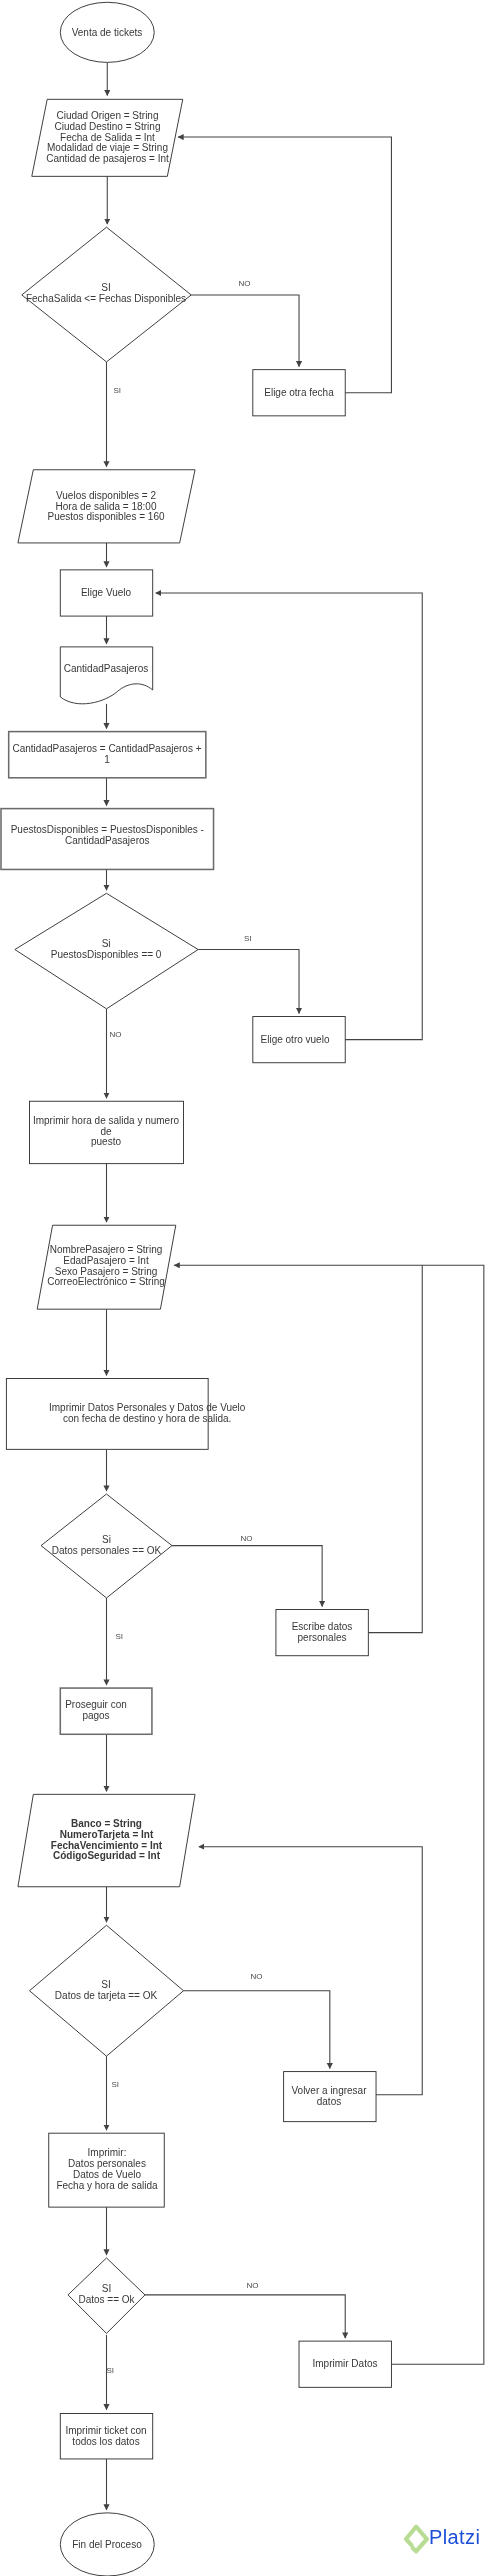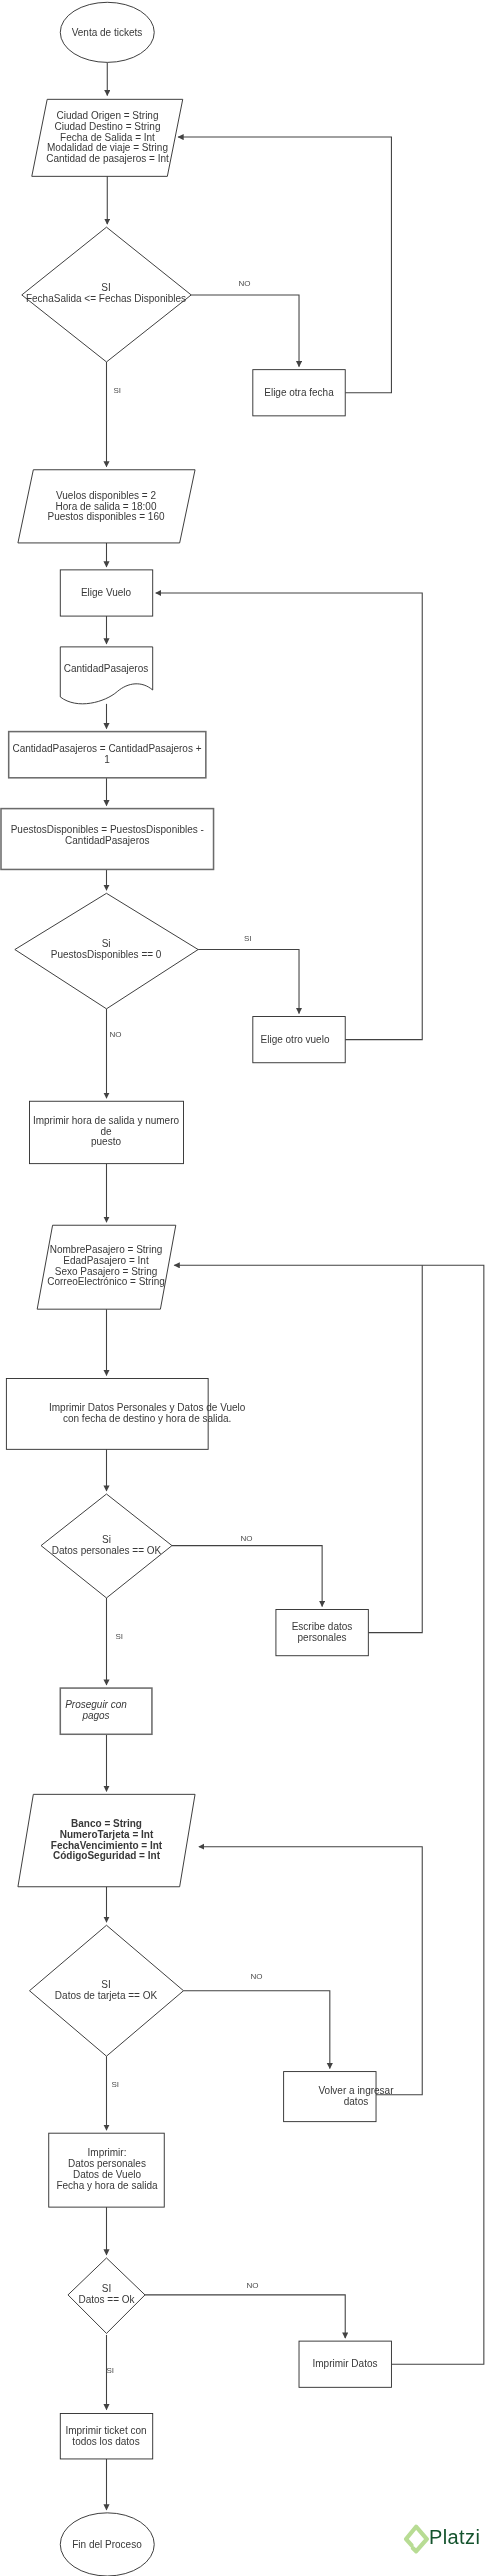--- a/index.html
+++ b/index.html
@@ -5,21 +5,21 @@
 <style>
   html,body{margin:0;padding:0;background:#ffffff;}
   #canvas{position:relative;width:491px;height:2576px;background:#ffffff;
           font-family:"Liberation Sans", sans-serif;color:#383838;overflow:hidden;}
   #wires{position:absolute;left:0;top:0;width:491px;height:2576px;}
   .node-label{position:absolute;display:flex;align-items:center;justify-content:center;
               text-align:center;white-space:pre-line;font-size:10px;line-height:10.8px;color:#383838;}
   .edge-label{position:absolute;display:flex;align-items:center;justify-content:center;
               font-size:8px;color:#4a4a4a;}
   .wm-text{position:absolute;left:429px;top:2526px;font-size:20px;letter-spacing:0.4px;
-           color:#14532d;font-weight:400;}
+           color:#1d4ed8;font-weight:400;}
 </style>
 </head>
 <body>
 
 <div id="canvas">
 
   <svg id="wires" viewBox="0 0 637 3345" xmlns="http://www.w3.org/2000/svg">
     <defs>
       <marker id="ah" markerWidth="10" markerHeight="10" refX="7.2" refY="4" orient="auto" markerUnits="userSpaceOnUse">
         <path d="M0,0 L8,4 L0,8 Z" fill="#424242"></path>
@@ -114,28 +114,28 @@
   <div class="node-label" style="left:40px;top:1228px;width:132px;height:77px;">NombrePasajero = String
 EdadPasajero = Int
 Sexo Pasajero = String
 CorreoElectrónico = String</div>
   <div class="node-label" style="left:6.2px;top:1378px;width:202px;height:71px;margin-left:40px;">Imprimir Datos Personales y Datos de Vuelo
 con fecha de destino y hora de salida.</div>
   <div class="node-label" style="left:41px;top:1497px;width:131px;height:97px;">Si
 Datos personales == OK</div>
   <div class="node-label" style="left:276px;top:1610px;width:92px;height:46px;">Escribe datos
 personales</div>
-  <div class="node-label" style="left:60px;top:1688px;width:72px;height:46px;font-style:italic;">Proseguir con pagos</div>
+  <div class="node-label" style="left:60px;top:1688px;width:72px;height:46px;">Proseguir con pagos</div>
   <div class="node-label" style="left:27px;top:1798px;width:159px;height:85px;font-weight:bold;">Banco = String
 NumeroTarjeta = Int
 FechaVencimiento = Int
 CódigoSeguridad = Int</div>
   <div class="node-label" style="left:29px;top:1929px;width:154px;height:123px;">SI
 Datos de tarjeta == OK</div>
-  <div class="node-label" style="left:283px;top:2072px;width:92px;height:50px;padding-left:27px;">Volver a ingresar
+  <div class="node-label" style="left:283px;top:2072px;width:92px;height:50px;">Volver a ingresar
 datos</div>
   <div class="node-label" style="left:49px;top:2133px;width:116px;height:74px;">Imprimir:
 Datos personales
 Datos de Vuelo
 Fecha y hora de salida</div>
   <div class="node-label" style="left:68px;top:2259px;width:77px;height:72px;">SI
 Datos == Ok</div>
   <div class="node-label" style="left:299px;top:2341px;width:92px;height:46px;">Imprimir Datos</div>
   <div class="node-label" style="left:60px;top:2414px;width:92px;height:45px;">Imprimir ticket con
 todos los datos</div>

